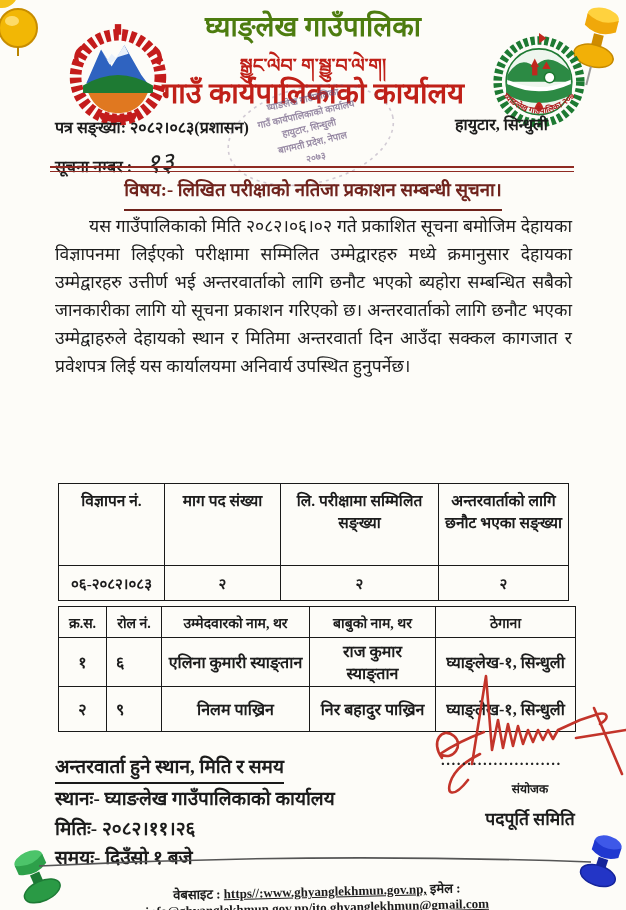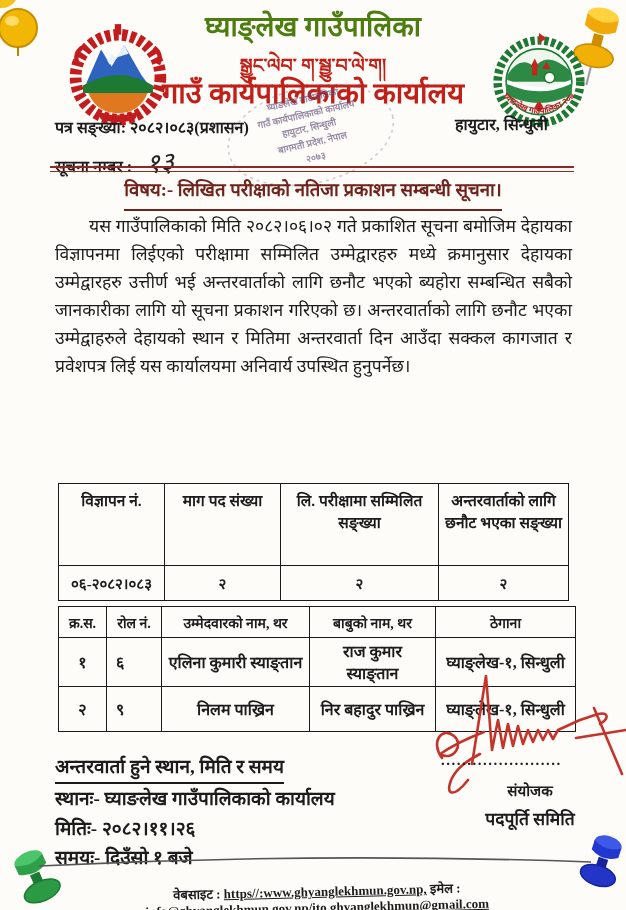--- a/index.html
+++ b/index.html
@@ -38,21 +38,21 @@
   .t2 th{font-size:14px;font-weight:bold;height:26px;margin-top:13px;}
   .t2 td{font-size:16px;font-weight:bold;text-align:center;}
   .t2 tr.r{height:45px;}
   .t2 td.ln{text-align:left;padding-left:9px;}
   
   .int-block{left:55px;top:724px;font-size:19px;font-weight:bold;line-height:1.55;margin-top:28px;}
   .int-heading{display:inline-block;border-bottom:2px solid #1a1a1a;padding-bottom:1px;}
   
   .sig-svg{left:428px;top:652px;width:198px;height:150px;overflow:visible;}
   .sig-dots{left:441px;top:752px;font-size:15px;font-weight:bold;letter-spacing:1.5px;color:#222;}
-  .sig-role1{left:470px;top:780px;width:120px;text-align:center;font-size:15px;font-weight:bold;}
+  .sig-role1{left:470px;top:780px;width:120px;text-align:center;font-size:12px;font-weight:bold;}
   .sig-role2{left:452px;top:806px;width:156px;text-align:center;font-size:17.5px;font-weight:bold;}
   
   .foot-curve{left:35px;top:850px;width:560px;height:22px;}
   .foot-mobile{top:864px;left:0;right:0;text-align:center;font-size:14.5px;font-weight:bold;}
   .foot-web{top:882px;left:18px;right:10px;text-align:center;font-size:13px;font-weight:bold;transform:rotate(-1.4deg);}
   .u{text-decoration:underline;}
   
   .pin{pointer-events:none;}
   .pin-tl{left:-12px;top:-16px;width:60px;height:80px;}
   .pin-tr{left:566px;top:2px;width:58px;height:96px;}

